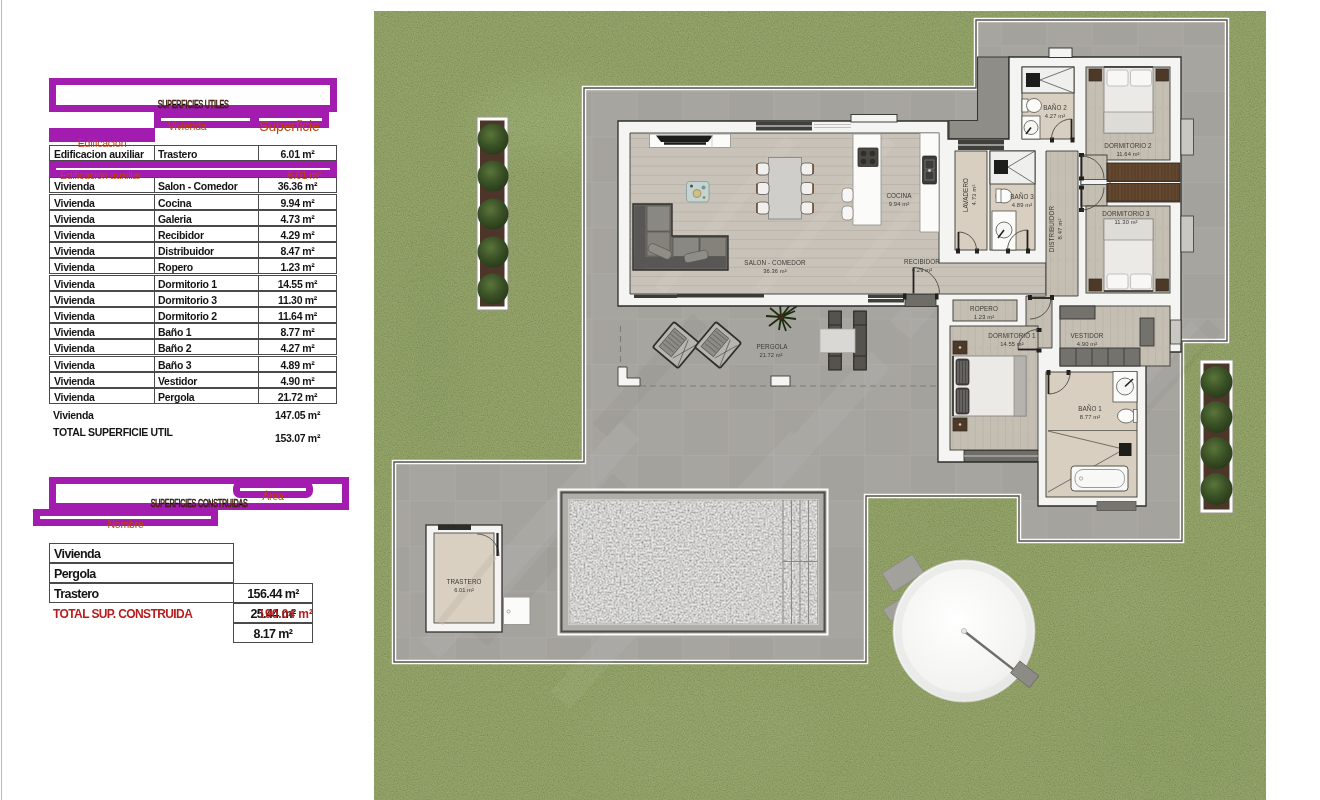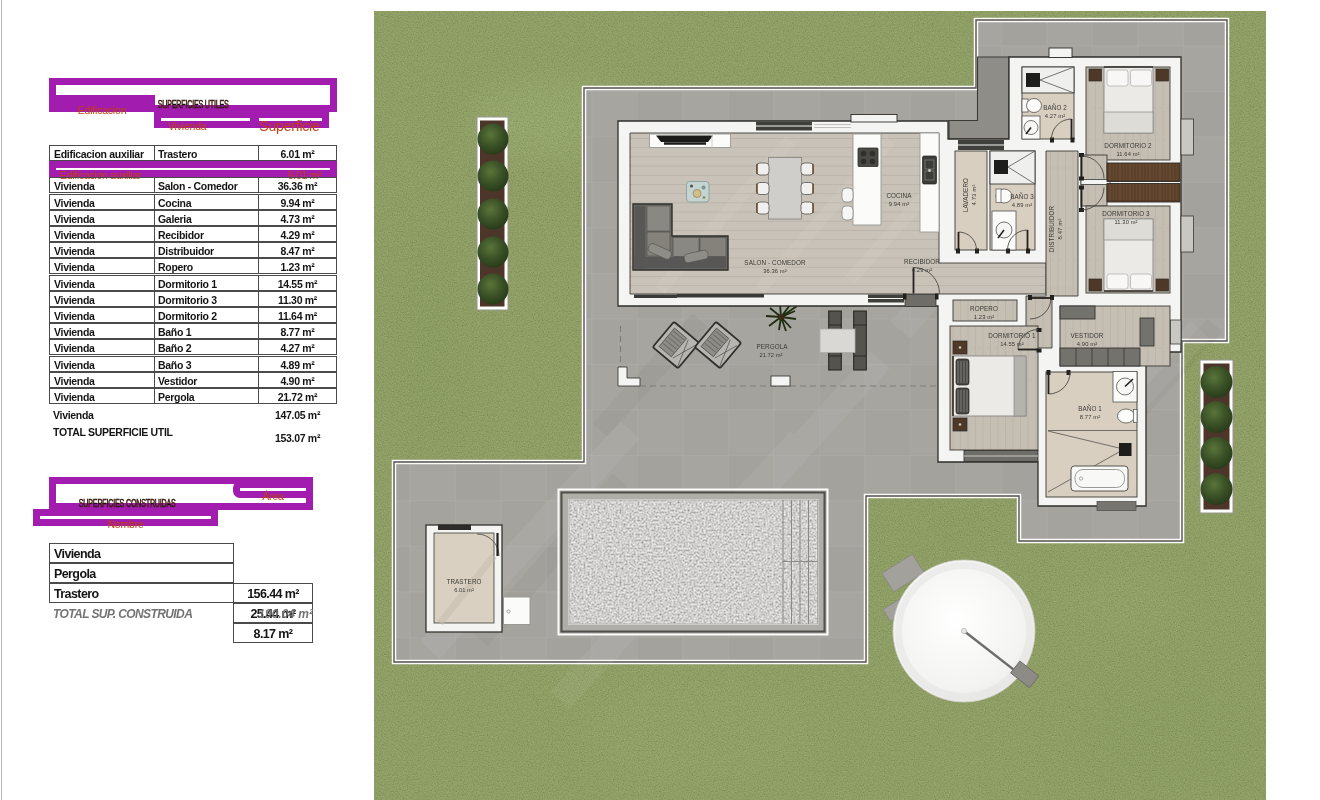--- a/index.html
+++ b/index.html
@@ -11,31 +11,31 @@
   .tb{}
   .row1{position:absolute;left:49px;width:288px;height:16px;font-size:10.5px;letter-spacing:-0.3px;white-space:nowrap;font-weight:bold;color:#141414;line-height:16px;}
   .row1 .ca{position:absolute;left:0;width:106px;height:16px;border:1px solid #4a4a4a;box-sizing:border-box;padding-left:4px;}
   .row1 .cb{position:absolute;left:105px;width:105px;height:16px;border:1px solid #4a4a4a;box-sizing:border-box;padding-left:3px;}
   .row1 .cc{position:absolute;left:209px;width:79px;height:16px;border:1px solid #4a4a4a;box-sizing:border-box;text-align:center;}
   .norow{position:absolute;left:49px;width:288px;height:16px;font-size:10.5px;letter-spacing:-0.3px;white-space:nowrap;font-weight:bold;color:#141414;line-height:16px;}
   .cell > span{font-size:10.5px;letter-spacing:-0.3px;white-space:nowrap;line-height:14px;}
   .row2{position:absolute;left:49px;width:264px;height:20px;font-size:12.5px;letter-spacing:-0.6px;white-space:nowrap;font-weight:bold;color:#141414;line-height:20px;}
   .row2 .da{position:absolute;left:0;width:185px;height:20px;border:1px solid #4a4a4a;box-sizing:border-box;padding-left:4px;}
   .row2 .db{position:absolute;left:184px;width:80px;height:20px;border:1px solid #4a4a4a;box-sizing:border-box;text-align:center;margin-top:40px;}
-  .norow2{position:absolute;left:49px;width:264px;height:20px;font-weight:bold;color:#737373;line-height:20px;font-style:italic;}
+  .norow2{position:absolute;left:49px;width:264px;height:20px;font-weight:bold;color:#b91c1c;line-height:20px;}
 </style>
 </head>
 <body>
 <div id="stage">
 
   <div id="leftrule"></div>
   <div id="tables">
 
   <div class="cell tb" style="left:49px;top:78px;width:288px;height:34px;font-size:19px;line-height:34px;text-align:center;"><span style="display:inline-block;transform:scaleX(0.68);transform-origin:center;-webkit-text-stroke:0.6px #111;">SUPERFICIES UTILES</span></div>
-  <div class="cell tb" style="left:49px;top:95px;width:106px;height:14px;font-size:10.5px;line-height:17px;text-align:center;letter-spacing:-0.2px;">Edificacion</div>
+  <div class="cell tb" style="left:49px;top:128px;width:106px;height:14px;font-size:10.5px;line-height:17px;text-align:center;letter-spacing:-0.2px;">Edificacion</div>
   <div class="cell tb" style="left:154px;top:111px;width:105px;height:17px;font-size:10.5px;line-height:17px;padding-left:7px;letter-spacing:-0.2px;">Vivienda</div>
   <div class="cell tb" style="left:250px;top:111px;width:79px;height:17px;font-size:14px;line-height:17px;text-align:center;letter-spacing:-0.2px;">Superficie</div>
 
   <div class="row1" style="top:145px;">
         <span class="ca">Edificacion auxiliar</span>
         <span class="cb">Trastero</span>
         <span class="cc">6.01 m²</span>
       </div>
   <div class="cell" style="left:49px;top:161px;width:288px;height:16px;">
         <span style="position:absolute;left:4px;">Edificacion auxiliar</span>
@@ -113,21 +113,21 @@
       </div>
   <div class="norow" style="top:407px;">
         <span style="position:absolute;left:4px;">Vivienda</span>
         <span style="position:absolute;left:209px;width:79px;text-align:center;">147.05 m²</span>
       </div>
   <div class="norow" style="top:424px;">
         <span style="position:absolute;left:4px;">TOTAL SUPERFICIE UTIL</span>
         <span style="position:absolute;left:209px;width:79px;text-align:center;margin-top:6px;">153.07 m²</span>
       </div>
 
-  <div class="cell tb" style="left:49px;top:477px;width:264px;height:33px;font-size:19px;line-height:33px;"><span style="display:inline-block;transform:scaleX(0.68);transform-origin:center;-webkit-text-stroke:0.6px #111;">SUPERFICIES CONSTRUIDAS</span></div>
+  <div class="cell tb" style="left:49px;top:477px;width:300px;height:33px;font-size:19px;line-height:33px;text-align:center;"><span style="display:inline-block;transform:scaleX(0.68);transform-origin:center;-webkit-text-stroke:0.6px #111;">SUPERFICIES CONSTRUIDAS</span></div>
   <div class="cell tb" style="left:33px;top:509px;width:185px;height:17px;font-size:10.5px;line-height:17px;text-align:center;letter-spacing:-0.2px;">Nombre</div>
   <div class="cell tb" style="left:233px;top:481px;width:80px;height:17px;font-size:10.5px;line-height:17px;text-align:center;letter-spacing:-0.2px;border-radius:7px;">Área</div>
   <div class="row2" style="top:543px;">
         <span class="da">Vivienda</span>
         <span class="db">156.44 m²</span>
       </div>
   <div class="row2" style="top:563px;">
         <span class="da">Pergola</span>
         <span class="db">25.44 m²</span>
       </div>

